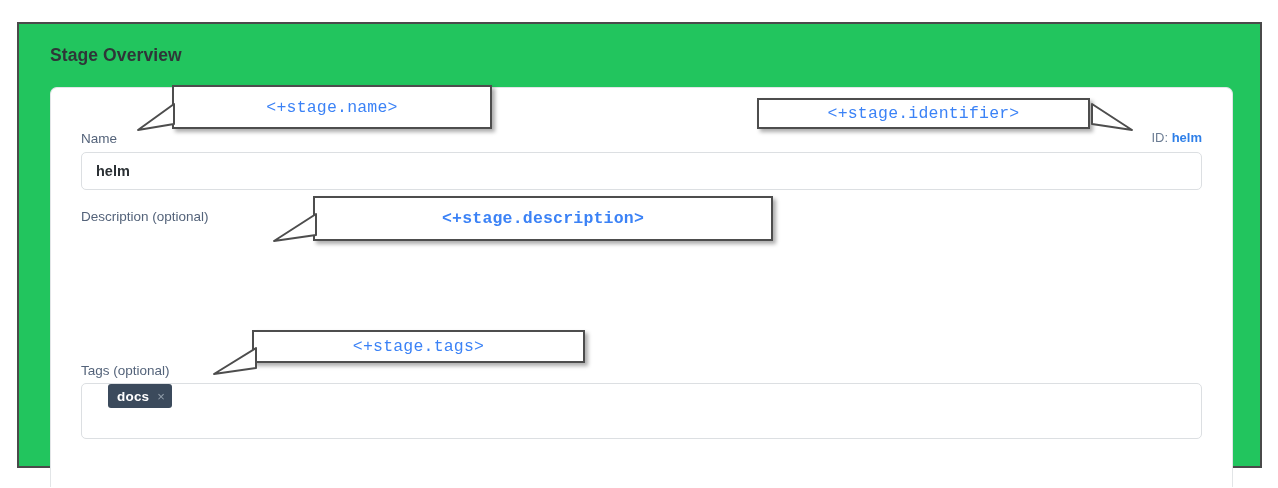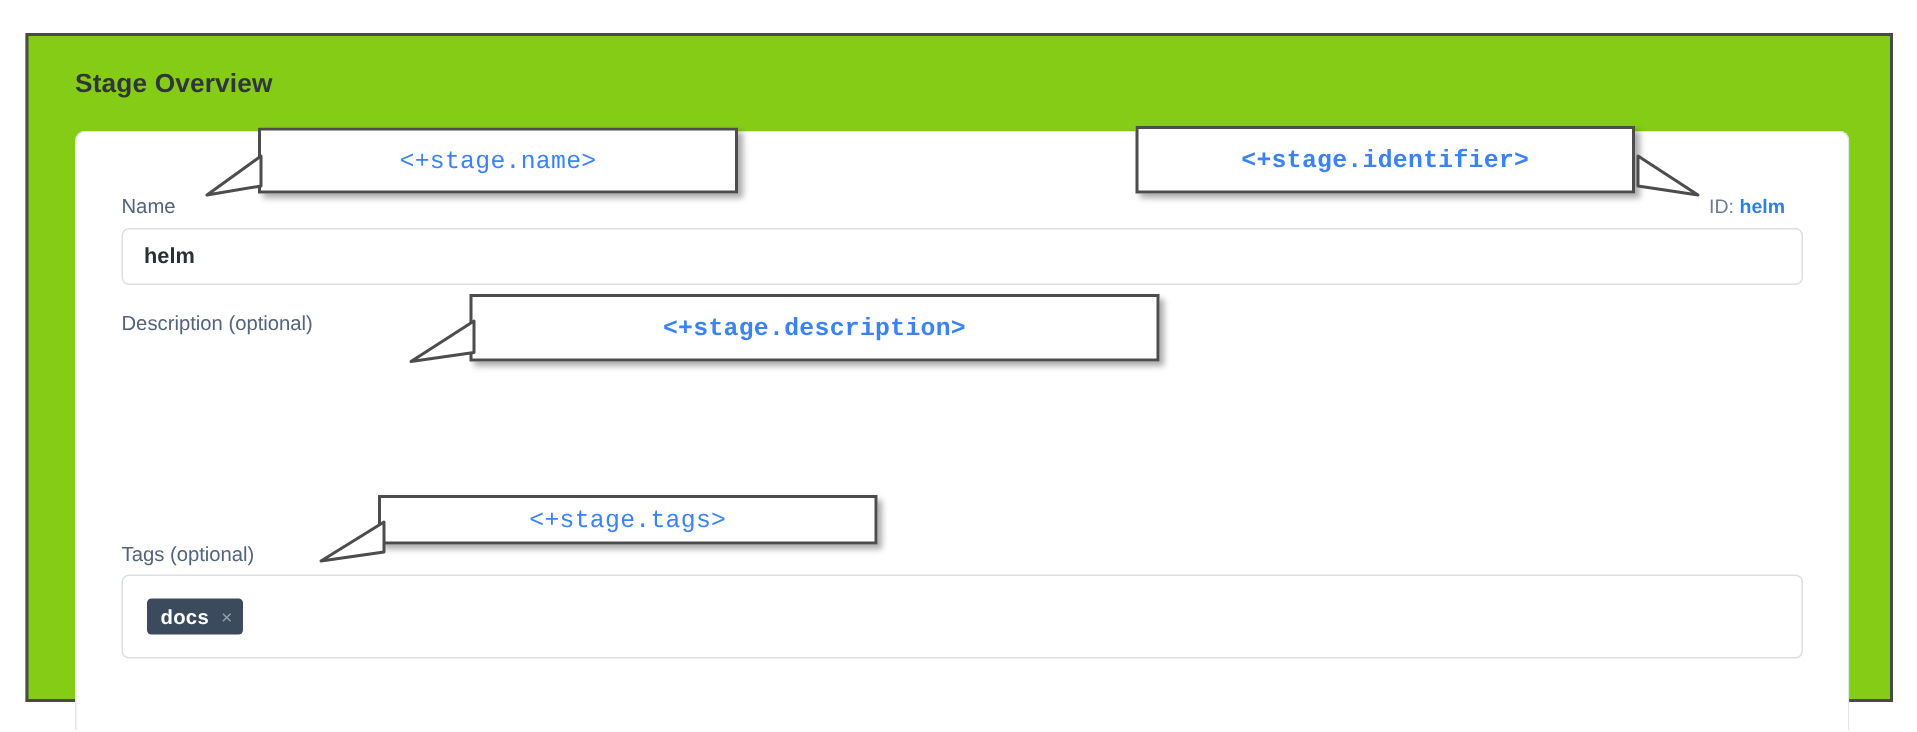--- a/index.html
+++ b/index.html
@@ -17,21 +17,21 @@
 
   
   #outer-frame {
     position: absolute;
     left: 17px;
     top: 22px;
     width: 1245px;
     height: 446px;
     box-sizing: border-box;
     border: 2px solid #4a4a4a;
-    background: #84cc16;
+    background: #22c55e;
   }
 
   
   #page-title {
     position: absolute;
     left: 31px;
     top: 21px;
     font-size: 17.5px;
     font-weight: bold;
     color: #2f3538;
@@ -68,21 +68,21 @@
     line-height: 16px;
   }
 
   
   #name-row {
     top: 41px;
     height: 18px;
   }
   #id-readout {
     position: absolute;
-    right: 12px;
+    right: 0;
     top: 1px;
     font-size: 13px;
     white-space: nowrap;
     line-height: 16px;
   }
   #id-readout .id-key { color: #6b7c93; }
   #id-readout .id-value { color: #2e7fe8; font-weight: bold; }
 
   .text-input {
     position: absolute;
@@ -121,23 +121,23 @@
     width: 11px;
     height: 11px;
   }
 
   
   #tags-label-block { top: 273px; height: 18px; }
 
   #tags-input {
     top: 295px;
     height: 56px;
-    padding: 0 16px;
+    padding: 0 26px;
     display: flex;
-    align-items: center;
+    align-items: flex-start;
     border-radius: 5px;
   }
   .tag-chip {
     display: inline-flex;
     align-items: center;
     background: #3b4a5c;
     border-radius: 3px;
     height: 24px;
     padding: 0 7px 0 9px;
     color: #ffffff;
@@ -174,21 +174,21 @@
 
   
   .callout-tail {
     position: absolute;
     z-index: 21;
     pointer-events: none;
     overflow: visible;
   }
 
   #callout-name     { left: 172px; top: 85px;  width: 320px; height: 44px; }
-  #callout-id       { left: 757px; top: 84px;  width: 333px; height: 45px; font-weight: bold; }
+  #callout-id       { left: 757px; top: 98px;  width: 333px; height: 31px; }
   #callout-desc     { left: 313px; top: 196px; width: 460px; height: 45px; font-weight: bold; }
   #callout-tags     { left: 252px; top: 330px; width: 333px; height: 33px; text-align: center; }
 </style>
 </head>
 <body>
 
 <div id="outer-frame">
 
   <div id="page-title">Stage Overview</div>
 

